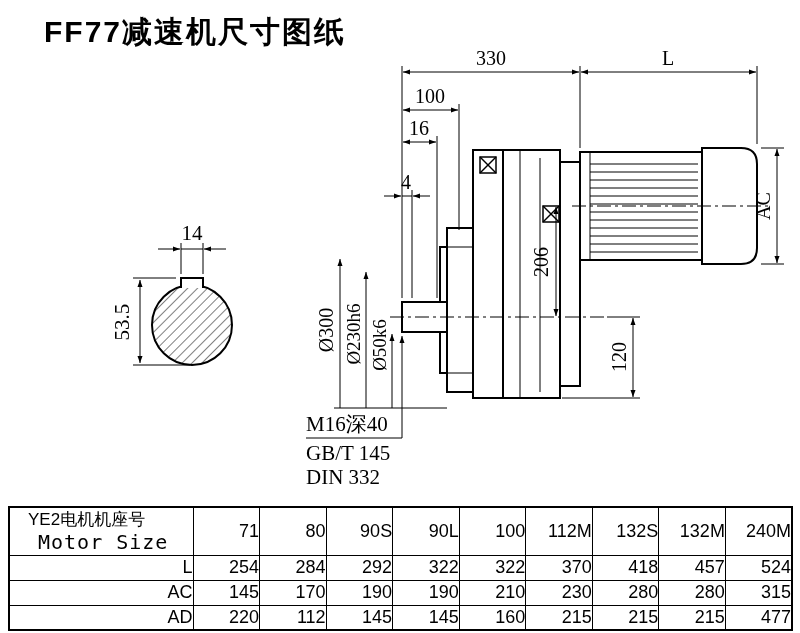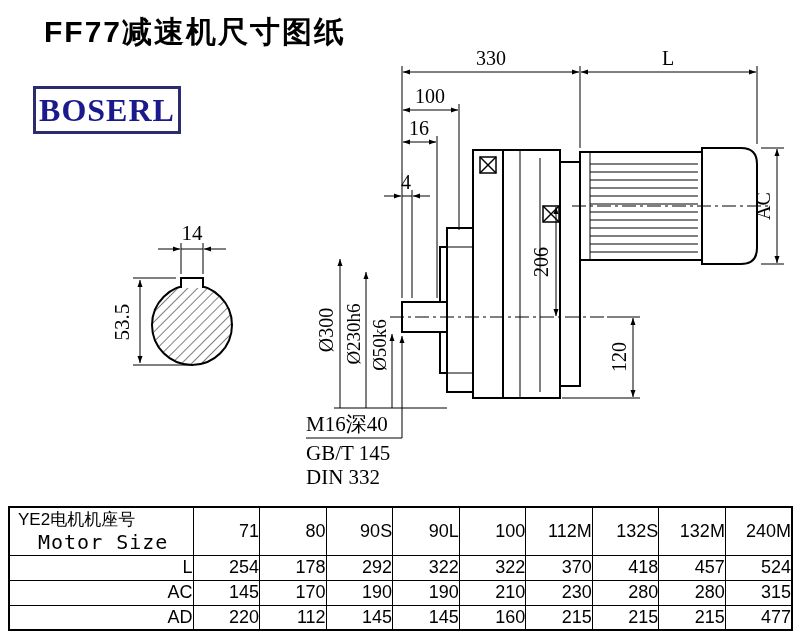--- a/index.html
+++ b/index.html
@@ -13,34 +13,31 @@
         color:#1a1a8c;letter-spacing:1px;}
   svg.drawing{position:absolute;left:0;top:0;}
   svg text{font-family:"Liberation Serif",serif;fill:#000;}
   .dim-table{position:absolute;left:8px;top:506px;width:785px;border-collapse:collapse;
         table-layout:fixed;font-size:18px;border:2px solid #000;}
   .dim-table th,.dim-table td{border:1px solid #000;text-align:right;padding:0;
         font-weight:normal;overflow:hidden;}
   .dim-table tr.hdr{height:48px;}
   .dim-table tr.datarow{height:25px;}
   .first-col{text-align:left !important;}
-  .first-col .cn{font-size:17px;padding-left:8px;line-height:22px;}
+  .first-col .cn{font-size:17px;padding-left:18px;line-height:22px;}
   .first-col .en{font-family:"DejaVu Sans Mono",monospace;font-size:20px;
         padding-left:28px;line-height:22px;letter-spacing:1px;}
 </style>
 </head>
 <body>
 
 <div class="page">
 
   <div class="title">FF77减速机尺寸图纸</div>
 
-  <div class="logo">
-    <span>BOSERL</span>
-  </div>
 
   <svg class="drawing" width="800" height="505" viewBox="0 0 800 505">
     <defs>
       <pattern id="hatch" patternUnits="userSpaceOnUse" width="7" height="7" patternTransform="rotate(45)">
         <line x1="0" y1="0" x2="0" y2="7" stroke="#000" stroke-width="1"></line>
       </pattern>
       <marker id="arr" viewBox="0 0 10 10" refX="10" refY="5" markerWidth="13" markerHeight="7" orient="auto-start-reverse">
         <path d="M0,1.4 L10,5 L0,8.6 Z" fill="#000"></path>
       </marker>
     </defs>
@@ -200,21 +197,21 @@
       <th>90L</th>
       <th>100</th>
       <th>112M</th>
       <th>132S</th>
       <th>132M</th>
       <th>240M</th>
     </tr>
     <tr class="datarow">
       <th>L</th>
       <td>254</td>
-      <td>178</td>
+      <td>284</td>
       <td>292</td>
       <td>322</td>
       <td>322</td>
       <td>370</td>
       <td>418</td>
       <td>457</td>
       <td>524</td>
     </tr>
     <tr class="datarow">
       <th>AC</th>

